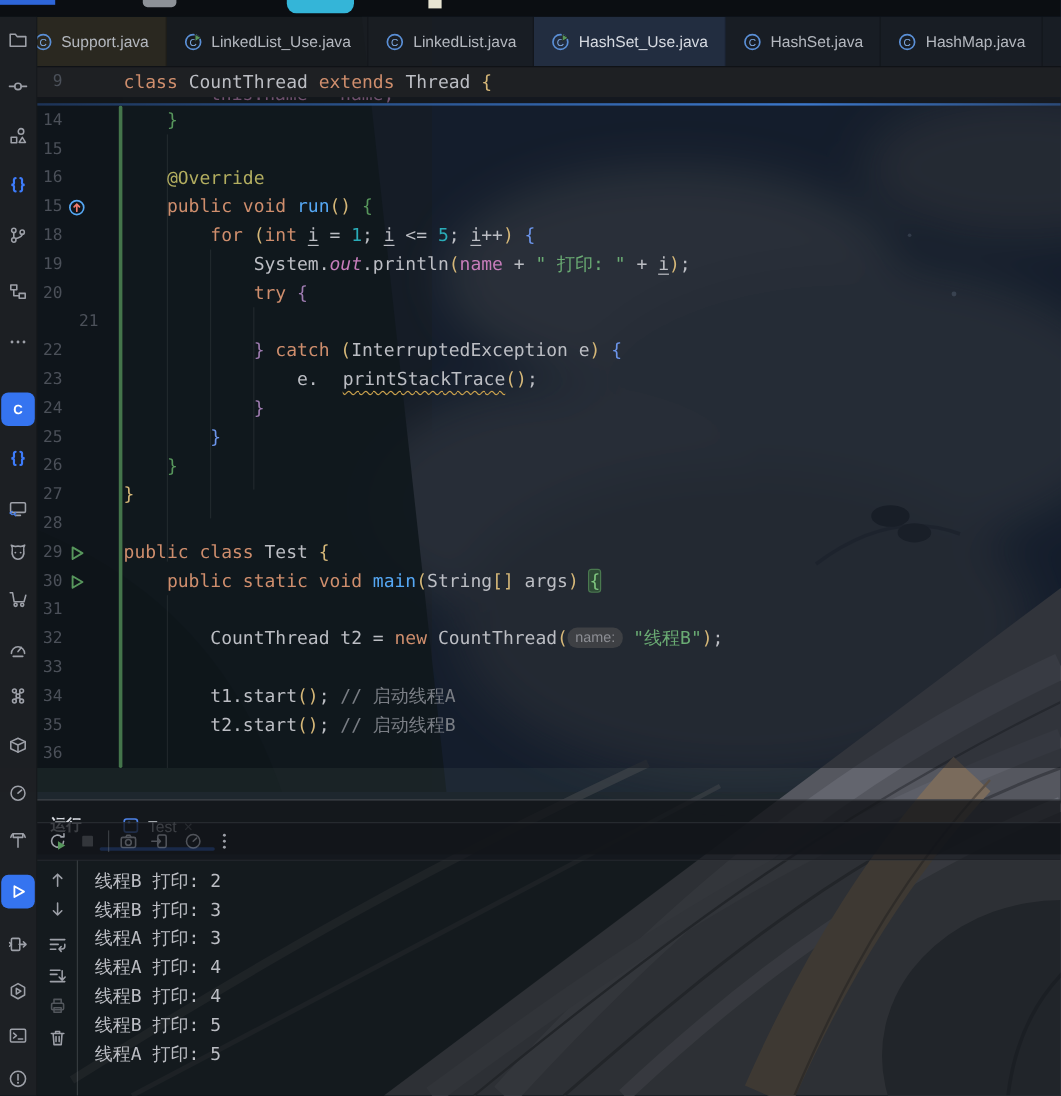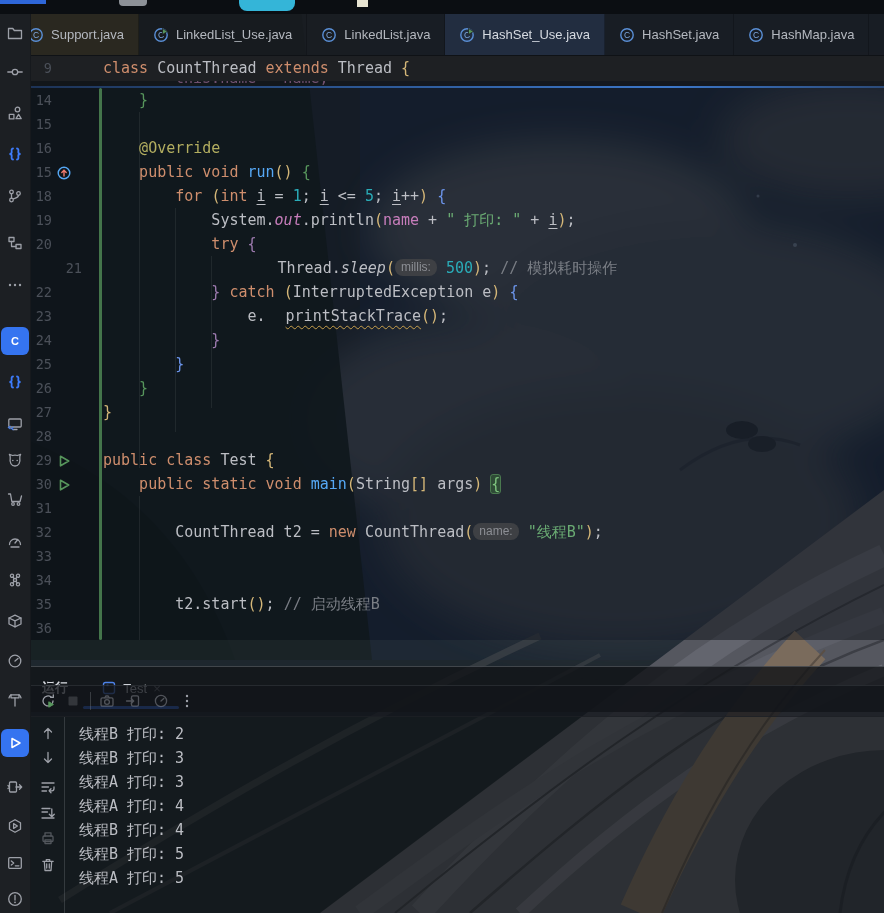--- a/index.html
+++ b/index.html
@@ -347,21 +347,20 @@
       <div class="crow" style="top: 153px;">
         <span class="ln">19</span>
         <span class="code"><span class="tok-d">            System.</span><span class="tok-fldi">out</span><span class="tok-d">.println</span><span class="tok-by">(</span><span class="tok-fld">name</span><span class="tok-d"> + </span><span class="tok-str">" 打印: "</span><span class="tok-d"> + </span><span class="tok-vu">i</span><span class="tok-by">)</span><span class="tok-d">;</span></span>
       </div>
       <div class="crow" style="top: 177px;">
         <span class="ln">20</span>
         <span class="code"><span class="tok-kw">            try </span><span class="tok-bp">{</span></span>
       </div>
       <div class="crow" style="top: 201px; margin-left: 30px;">
         <span class="ln">21</span>
-        <span class="code"><span class="tok-d">                Thread.</span><span class="tok-itl">sleep</span><span class="tok-by">(</span><span class="tok-hint">millis:</span><span class="tok-d"> </span><span class="tok-num">500</span><span class="tok-by">)</span><span class="tok-d">; </span><span class="tok-cmt">// 模拟耗时操作</span></span>
       </div>
       <div class="crow" style="top: 225px;">
         <span class="ln">22</span>
         <span class="code"><span class="tok-bp">            } </span><span class="tok-kw">catch </span><span class="tok-by">(</span><span class="tok-d">InterruptedException e</span><span class="tok-by">)</span><span class="tok-d"> </span><span class="tok-bb">{</span></span>
       </div>
       <div class="crow" style="top: 249px;">
         <span class="ln">23</span>
         <span class="code"><span class="tok-d">                e.</span><span class="tok-warn">printStackTrace</span><span class="tok-by">()</span><span class="tok-d">;</span></span>
       </div>
       <div class="crow" style="top: 273px;">
@@ -404,20 +403,21 @@
       <div class="crow" style="top: 465px;">
         <span class="ln">32</span>
         <span class="code"><span class="tok-d">        CountThread t2 = </span><span class="tok-kw">new </span><span class="tok-d">CountThread</span><span class="tok-by">(</span><span class="tok-hint">name:</span><span class="tok-d"> </span><span class="tok-str">"线程B"</span><span class="tok-by">)</span><span class="tok-d">;</span></span>
       </div>
       <div class="crow" style="top: 489px;">
         <span class="ln">33</span>
         <span class="code"></span>
       </div>
       <div class="crow" style="top: 513px;">
         <span class="ln">34</span>
+        <span class="code"><span class="tok-d">        t1.start</span><span class="tok-by">()</span><span class="tok-d">; </span><span class="tok-cmt">// 启动线程A</span></span>
       </div>
       <div class="crow" style="top: 537px;">
         <span class="ln">35</span>
         <span class="code"><span class="tok-d">        t2.start</span><span class="tok-by">()</span><span class="tok-d">; </span><span class="tok-cmt">// 启动线程B</span></span>
       </div>
       <div class="crow" style="top: 561px;">
         <span class="ln">36</span>
         <span class="code"></span>
       </div>
     </div>

